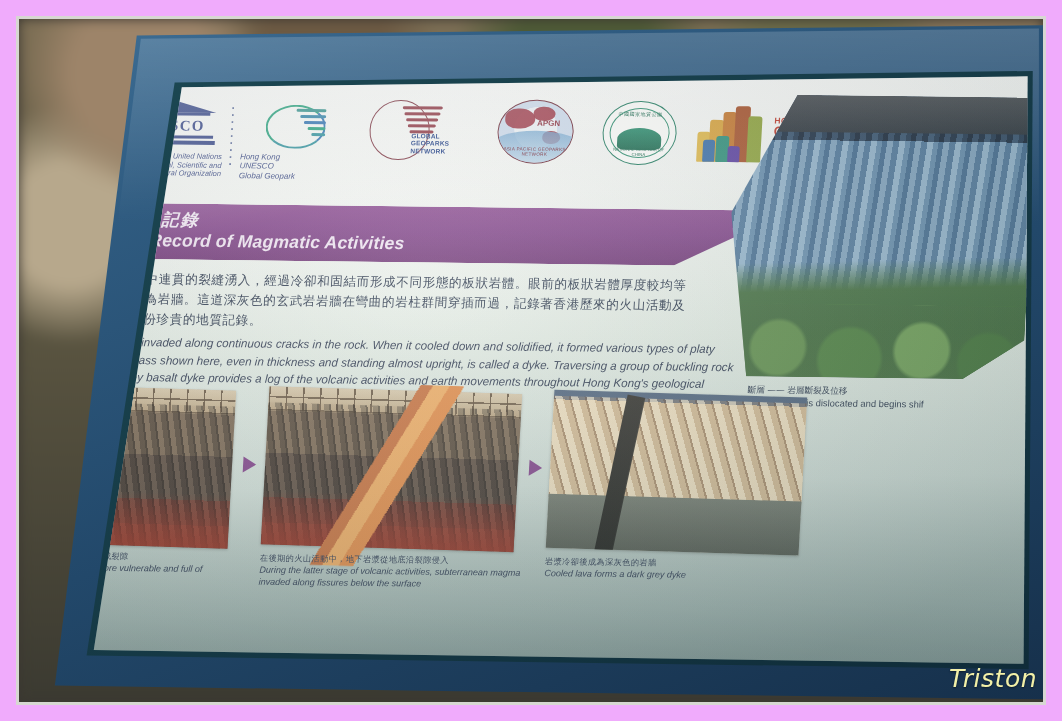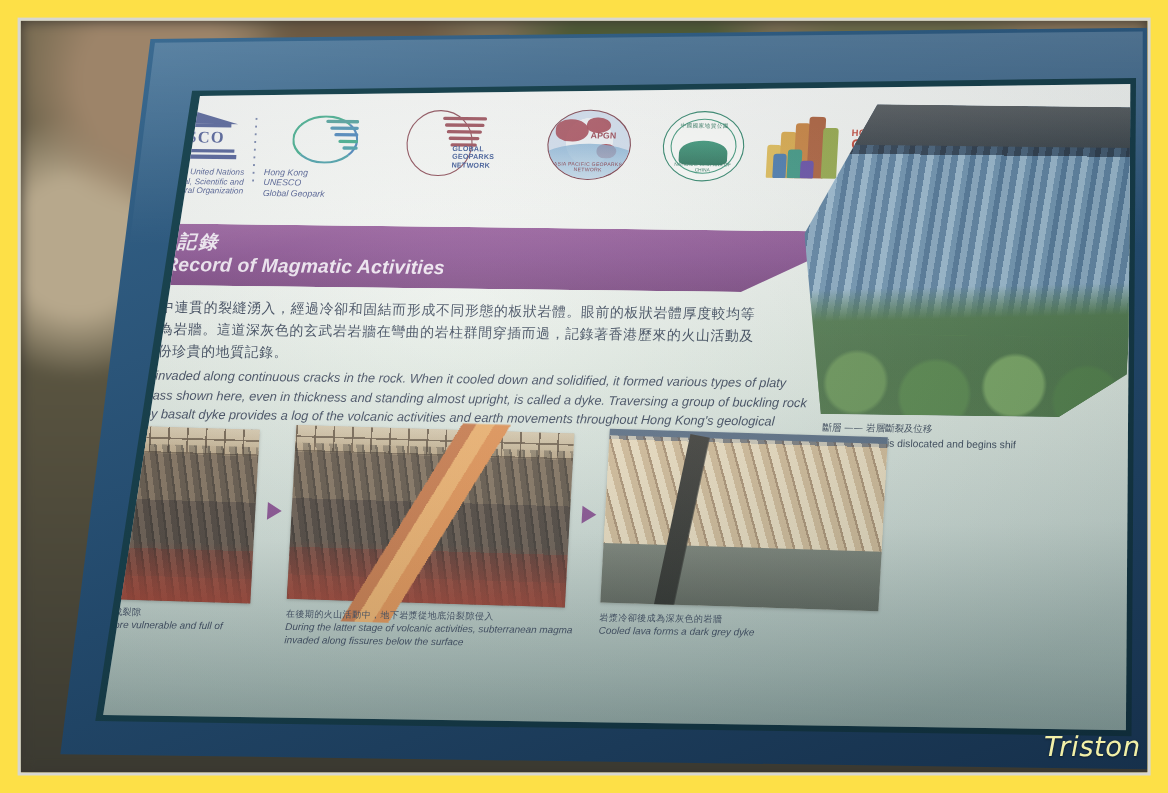--- a/index.html
+++ b/index.html
@@ -2,21 +2,21 @@
 <html><head>
 <meta charset="utf-8">
 <title>Hong Kong Geopark Interpretive Sign</title>
 <style>
   html,body{margin:0;padding:0;background:#1a1a1a;}
   body{width:1062px;height:721px;overflow:hidden;
        font-family:"Liberation Sans","DejaVu Sans",sans-serif;}
 
   
   #photo-frame{position:absolute;left:0;top:0;width:1062px;height:721px;
-     background:#fde047;}
+     background:#f0abfc;}
   #frame-inner-line{position:absolute;left:16px;top:16px;
      width:1030px;height:689px;border:3px solid #d7d7d2;box-sizing:border-box;}
   #photo-area{position:absolute;left:19px;top:19px;width:1024px;height:683px;
      overflow:hidden;background:#3a3630;}
 
   
   .bg{position:absolute;inset:0;
     background:
       radial-gradient(circle at 12% 8%, #9d8469 0 70px, transparent 120px),
       radial-gradient(circle at 30% 4%, #6d5a43 0 60px, transparent 110px),

